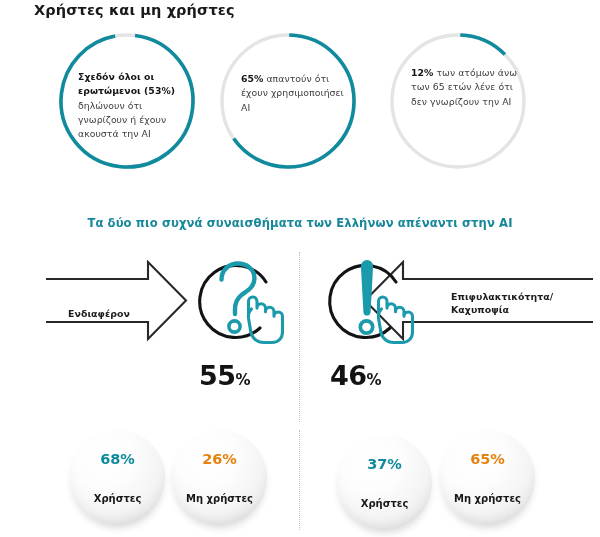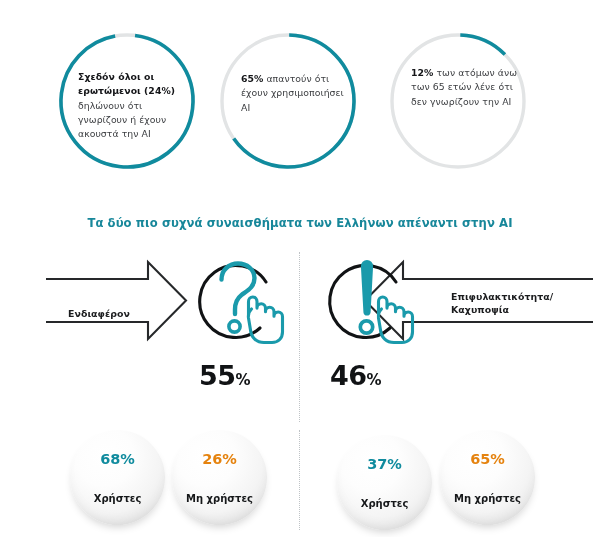--- a/index.html
+++ b/index.html
@@ -88,30 +88,31 @@
   .sphere .pct{font-size:14.5px;font-weight:700;line-height:17px;}
   .sphere .lbl{font-size:10px;font-weight:700;color:#16181a;line-height:13px;margin-top:2px;}
   .teal{color:#108b9e;}
   .orange{color:#e5830f;}
 </style>
 </head>
 <body>
 
 <div class="page">
 
+  <div class="page-title">Χρήστες και μη χρήστες</div>
 
   <div class="donut-row">
 
     <div class="donut d1">
       <svg width="146" height="146" viewBox="0 0 146 146">
         <circle cx="73" cy="73" r="66" fill="none" stroke="#e2e4e5" stroke-width="3.4"></circle>
         <circle cx="73" cy="73" r="66" fill="none" stroke="#108b9e" stroke-width="3.6" stroke-linecap="butt" stroke-dasharray="394.0 20.7" stroke-dashoffset="0" transform="rotate(-83 73 73)"></circle>
       </svg>
       <div class="donut-text">
-        <b>Σχεδόν όλοι οι ερωτώμενοι (24%)</b><span> δηλώνουν ότι γνωρίζουν ή έχουν ακουστά την AI</span>
+        <b>Σχεδόν όλοι οι ερωτώμενοι (53%)</b><span> δηλώνουν ότι γνωρίζουν ή έχουν ακουστά την AI</span>
       </div>
     </div>
 
     <div class="donut d2">
       <svg width="146" height="146" viewBox="0 0 146 146">
         <circle cx="73" cy="73" r="66" fill="none" stroke="#e2e4e5" stroke-width="3.4"></circle>
         <circle cx="73" cy="73" r="66" fill="none" stroke="#108b9e" stroke-width="3.6" stroke-linecap="butt" stroke-dasharray="269.5 145.2" stroke-dashoffset="0" transform="rotate(-89 73 73)"></circle>
       </svg>
       <div class="donut-text">
         <b>65%</b><span> απαντούν ότι έχουν χρησιμοποιήσει AI</span>

